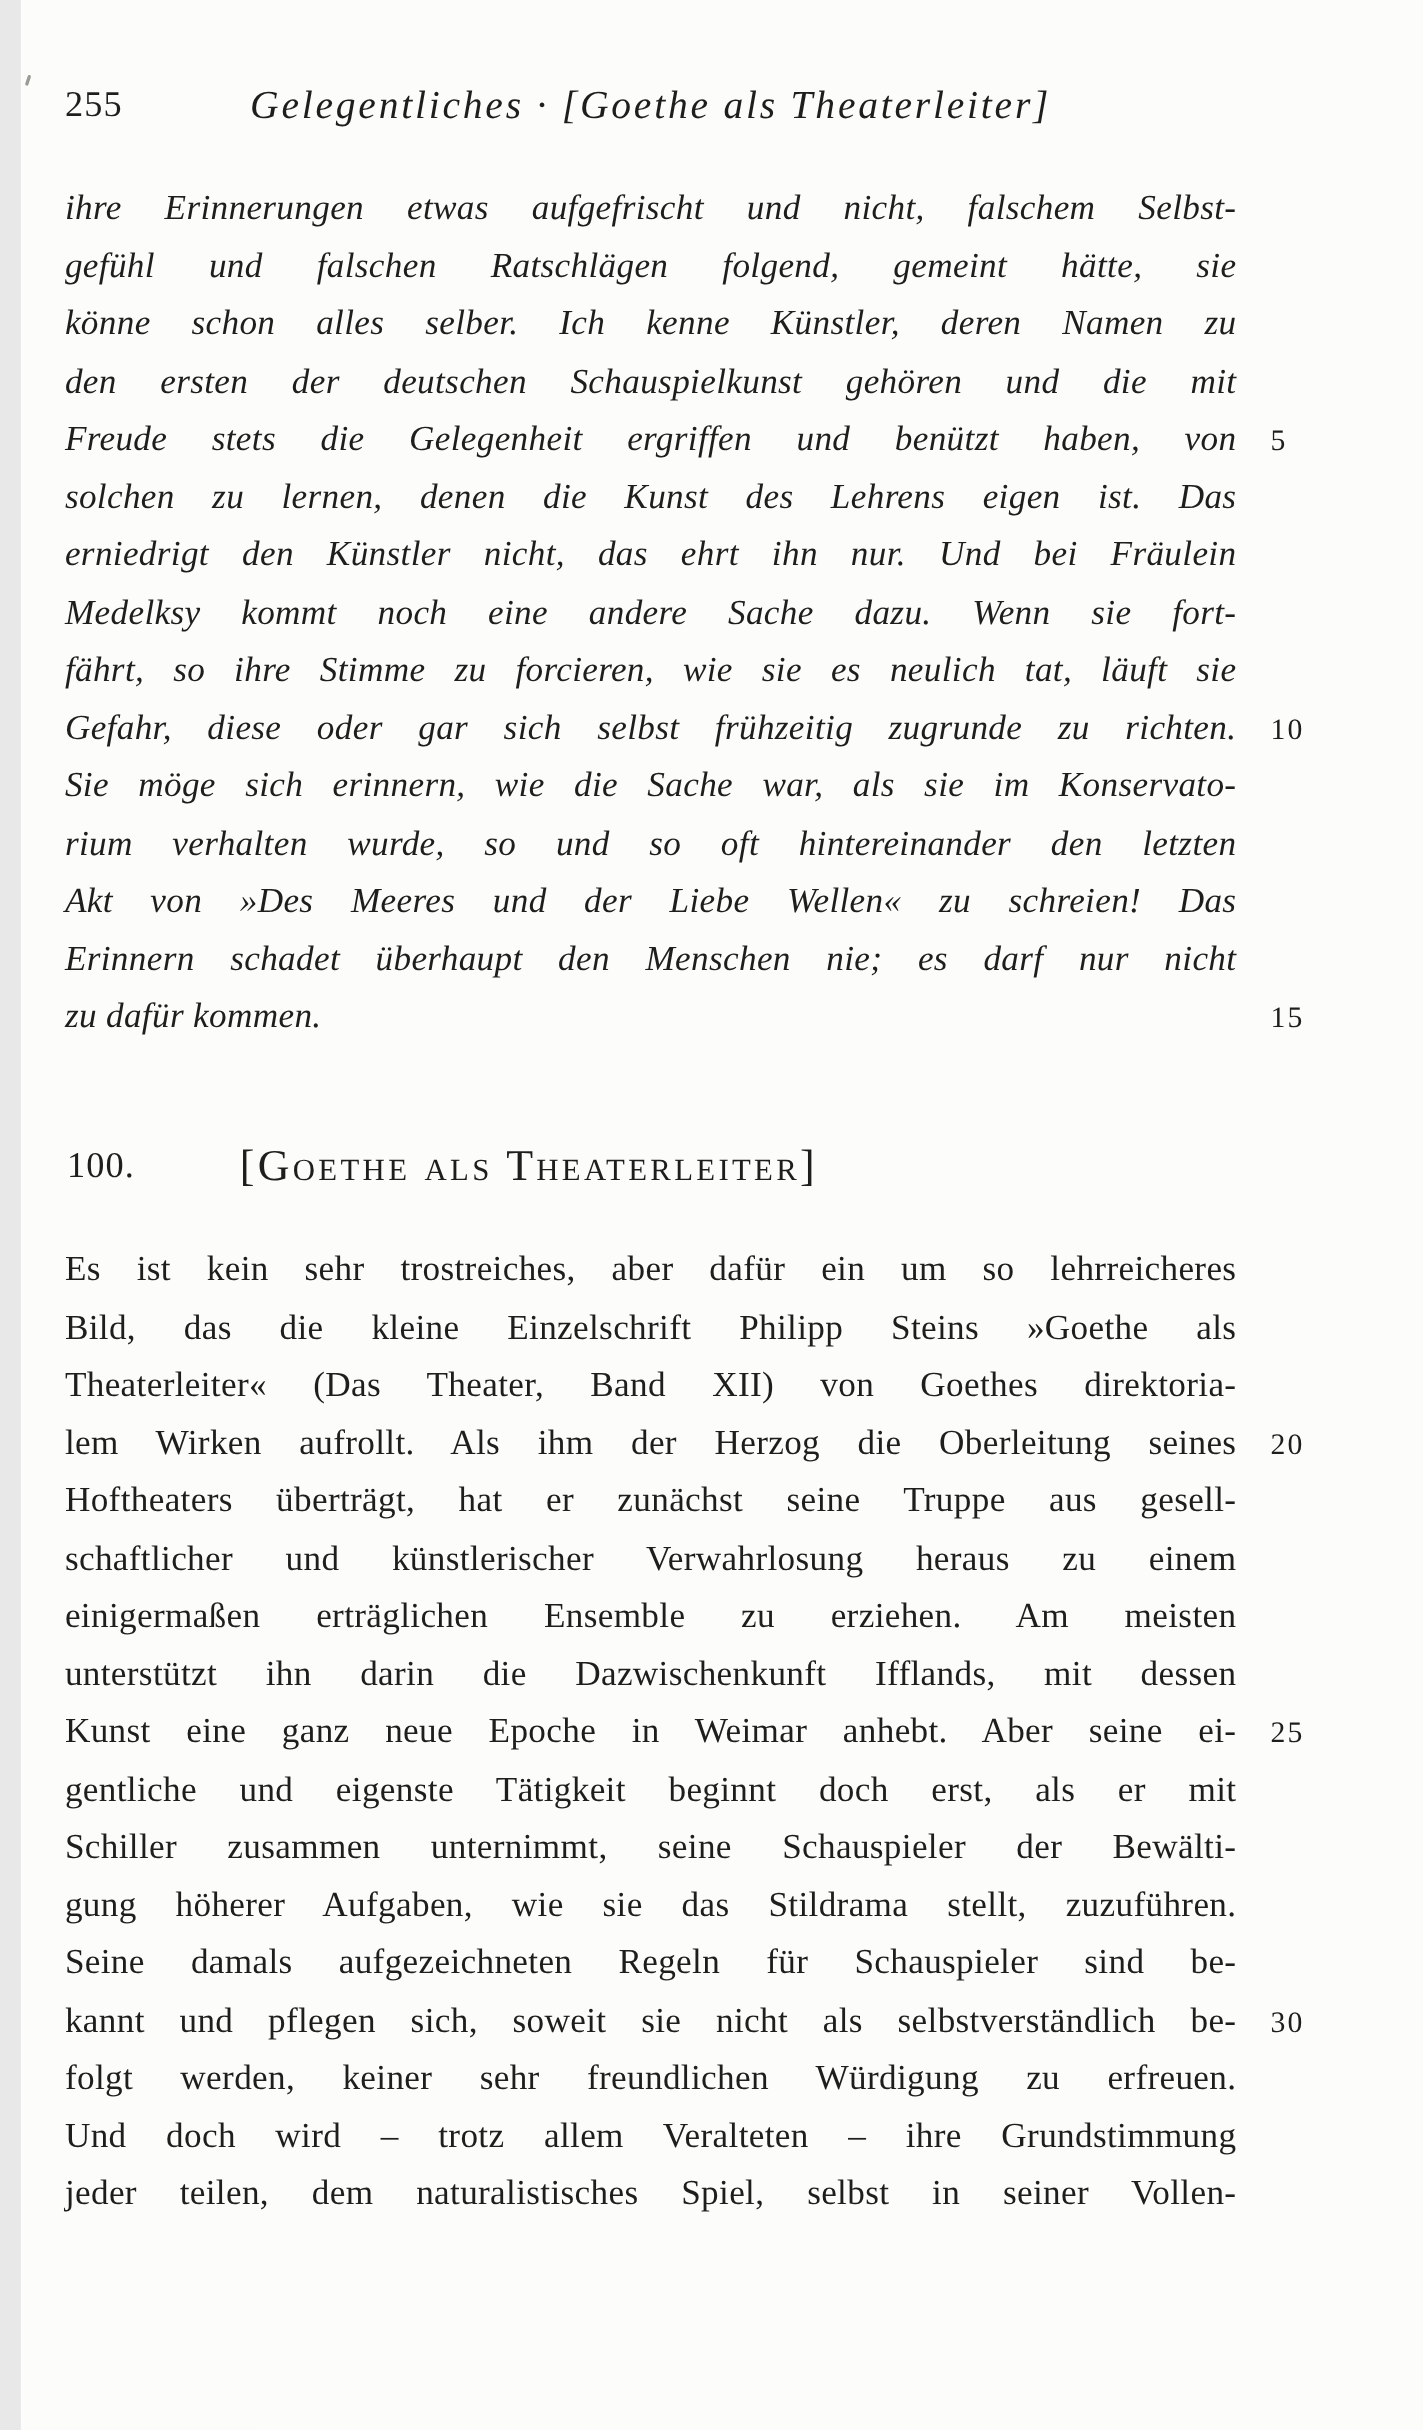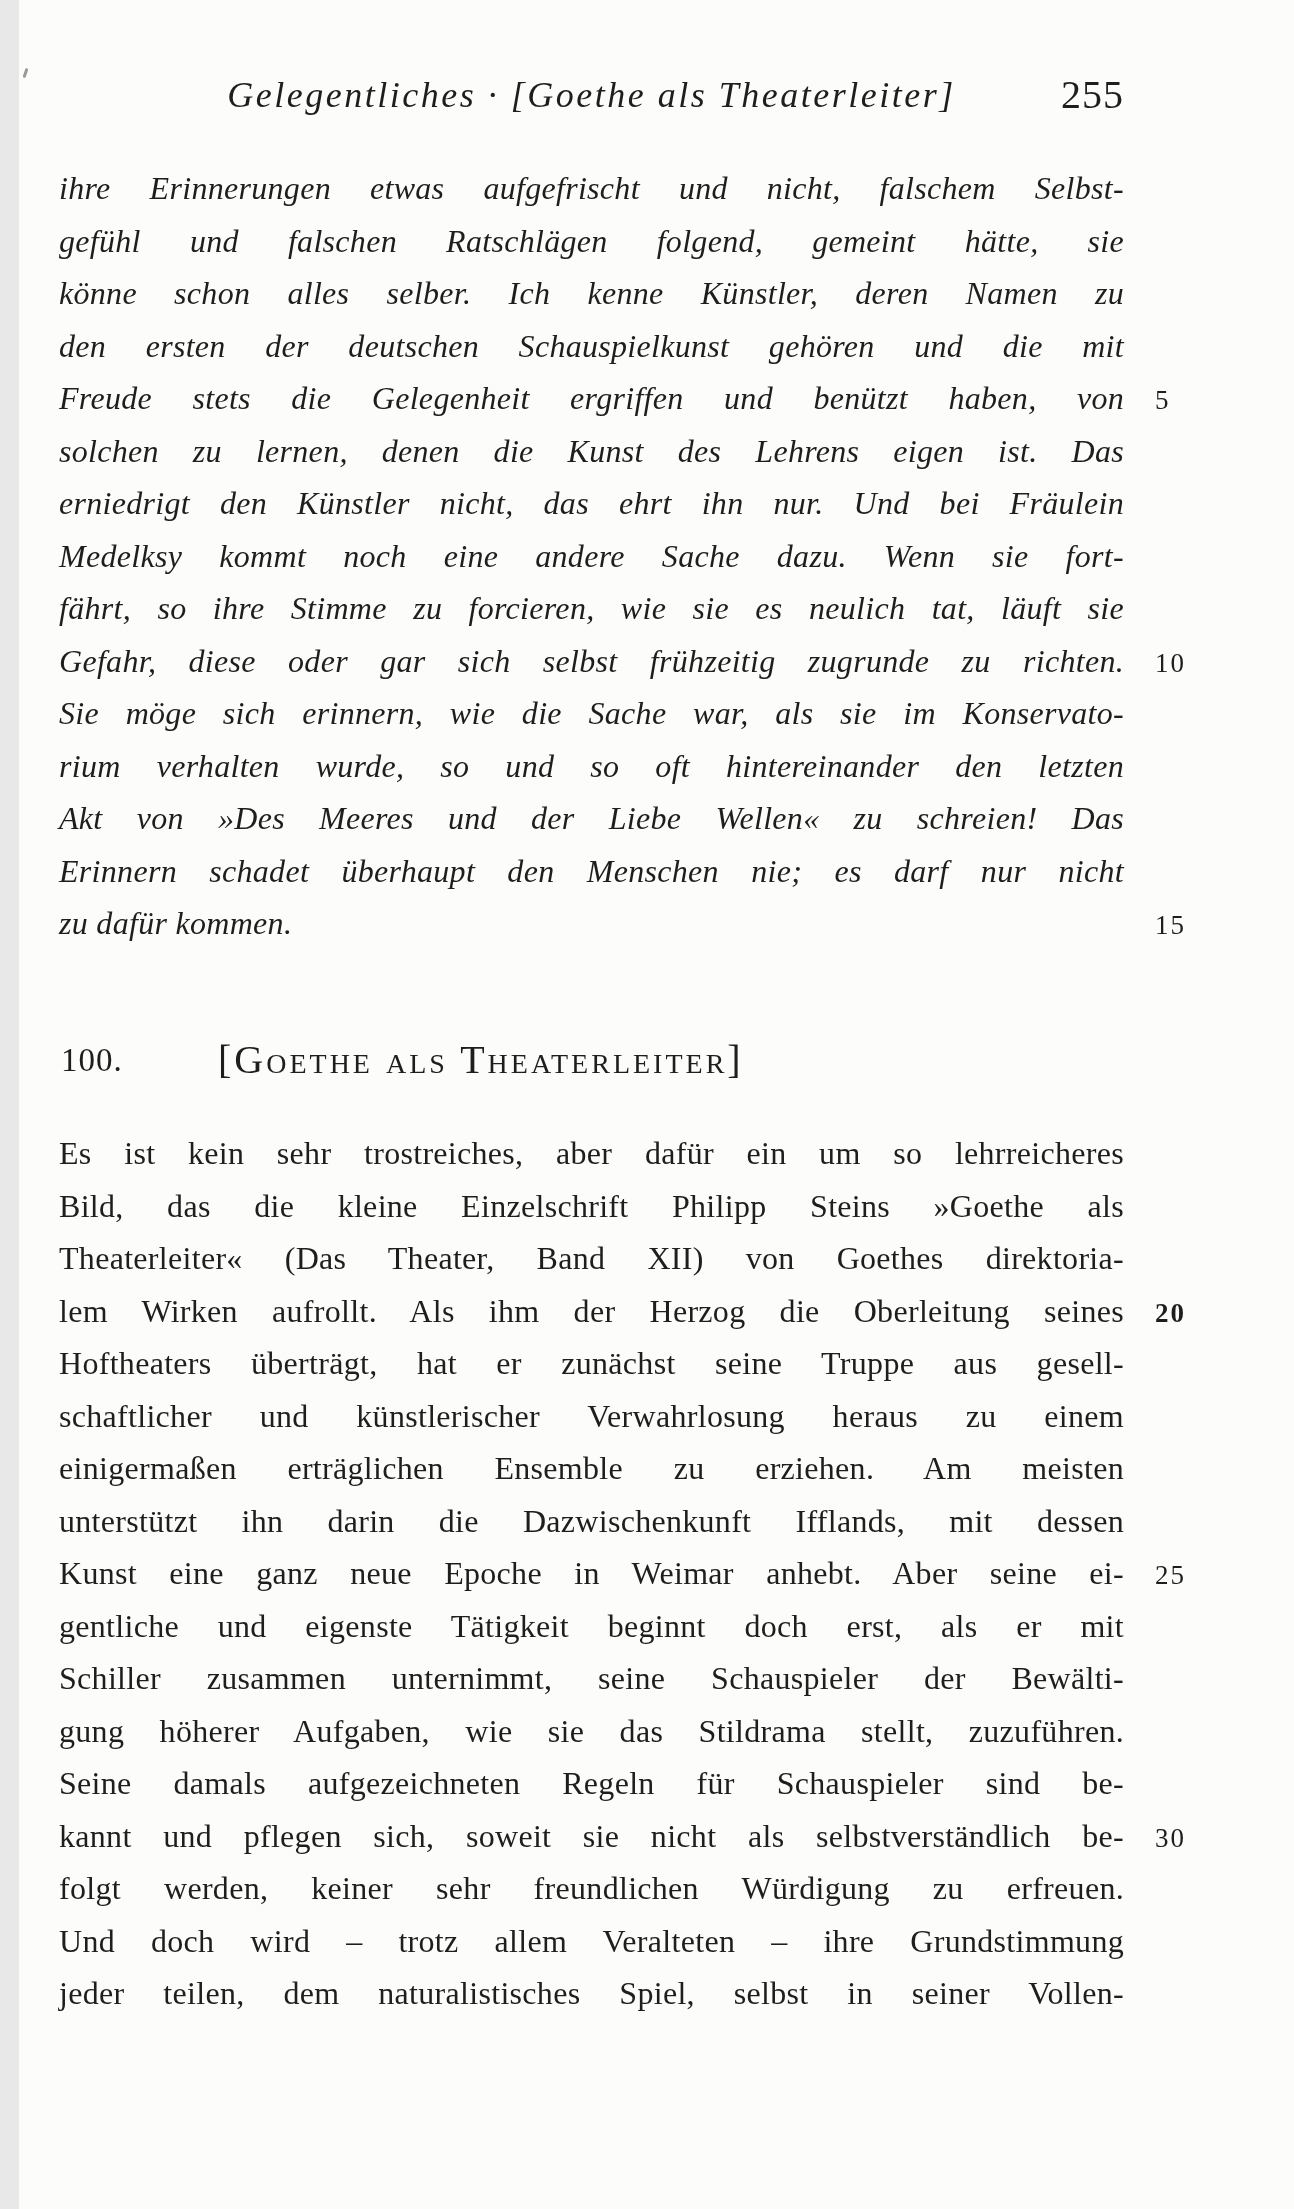--- a/index.html
+++ b/index.html
@@ -32,22 +32,21 @@
     letter-spacing: 2.5px;
     white-space: nowrap;
   }
   .pagenum {
     position: absolute;
     top: 70px;
     left: 40px;
     width: 1065px;
     height: 50px;
     line-height: 50px;
-    text-align: right;
-    font-size: 40px;
+    font-size: 33px;
     letter-spacing: 1px;
   }
 
   
   .speck {
     position: absolute;
     left: 5px;
     top: 68px;
     width: 3px;
     height: 10px;
@@ -169,18 +168,18 @@
       <div class="line">kannt und pflegen sich, soweit sie nicht als selbstverständlich be-</div>
       <div class="line">folgt werden, keiner sehr freundlichen Würdigung zu erfreuen.</div>
       <div class="line">Und doch wird – trotz allem Veralteten – ihre Grundstimmung</div>
       <div class="line">jeder teilen, dem naturalistisches Spiel, selbst in seiner Vollen-</div>
     </div>
 
   <div class="linenum-col">
       <div class="margin-num" style="top: 372px;">5</div>
       <div class="margin-num" style="top: 634.5px;">10</div>
       <div class="margin-num" style="top: 897px; text-align: right;">15</div>
-      <div class="margin-num" style="top: 1284.5px; font-weight: bold;">20</div>
+      <div class="margin-num" style="top: 1284.5px;">20</div>
       <div class="margin-num" style="top: 1547px;">25</div>
       <div class="margin-num" style="top: 1809.5px;">30</div>
     </div>
 
 </div>
 
 </body></html>

